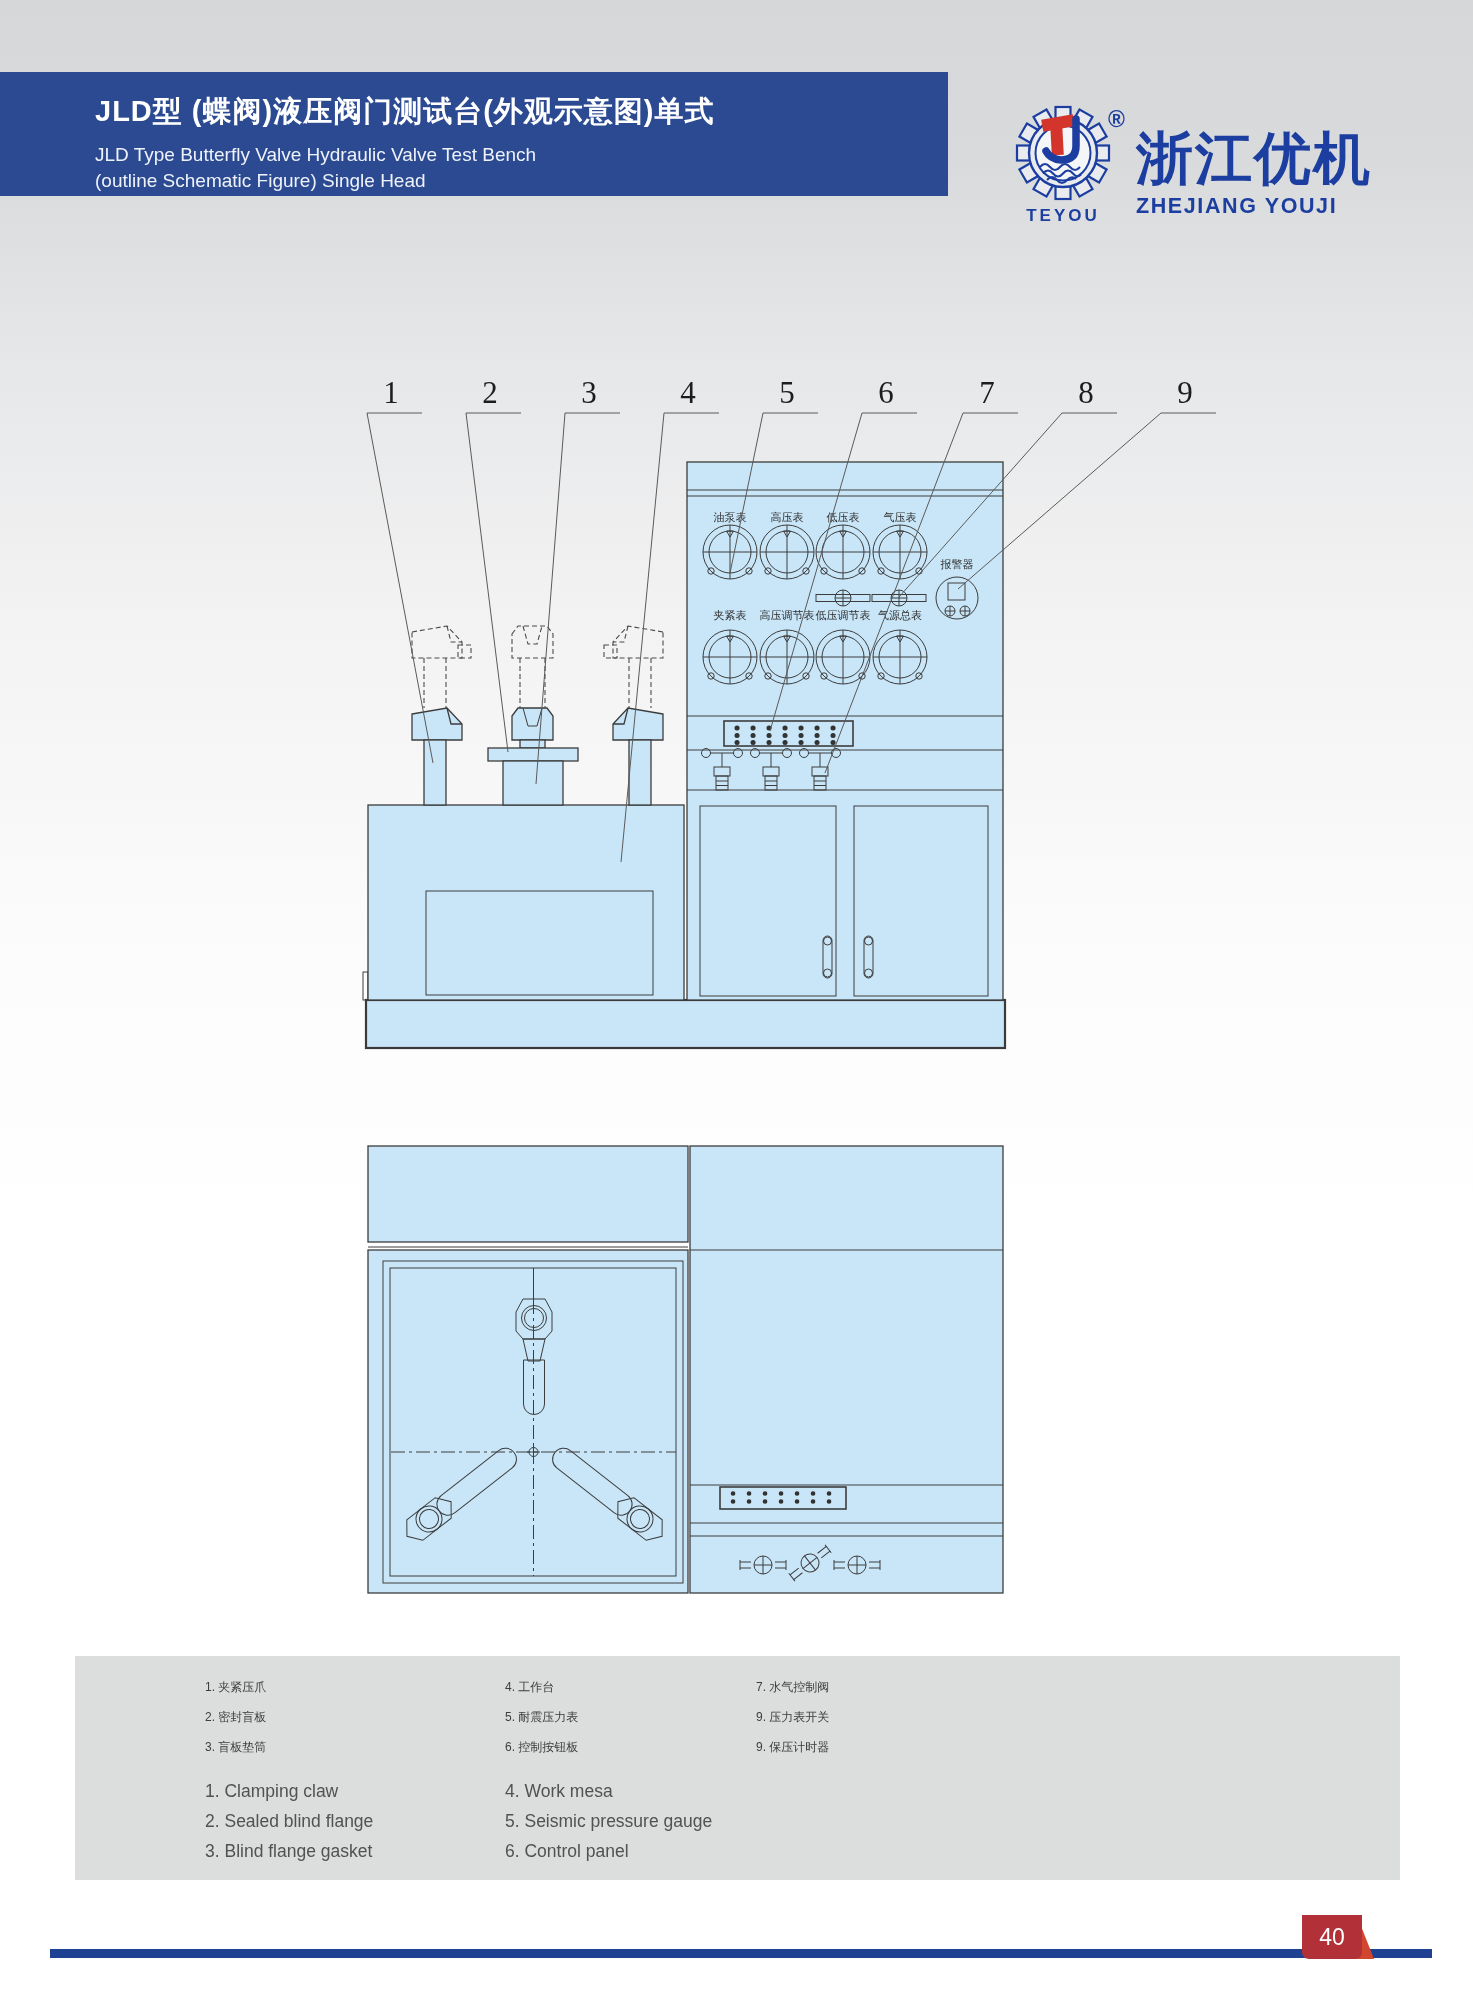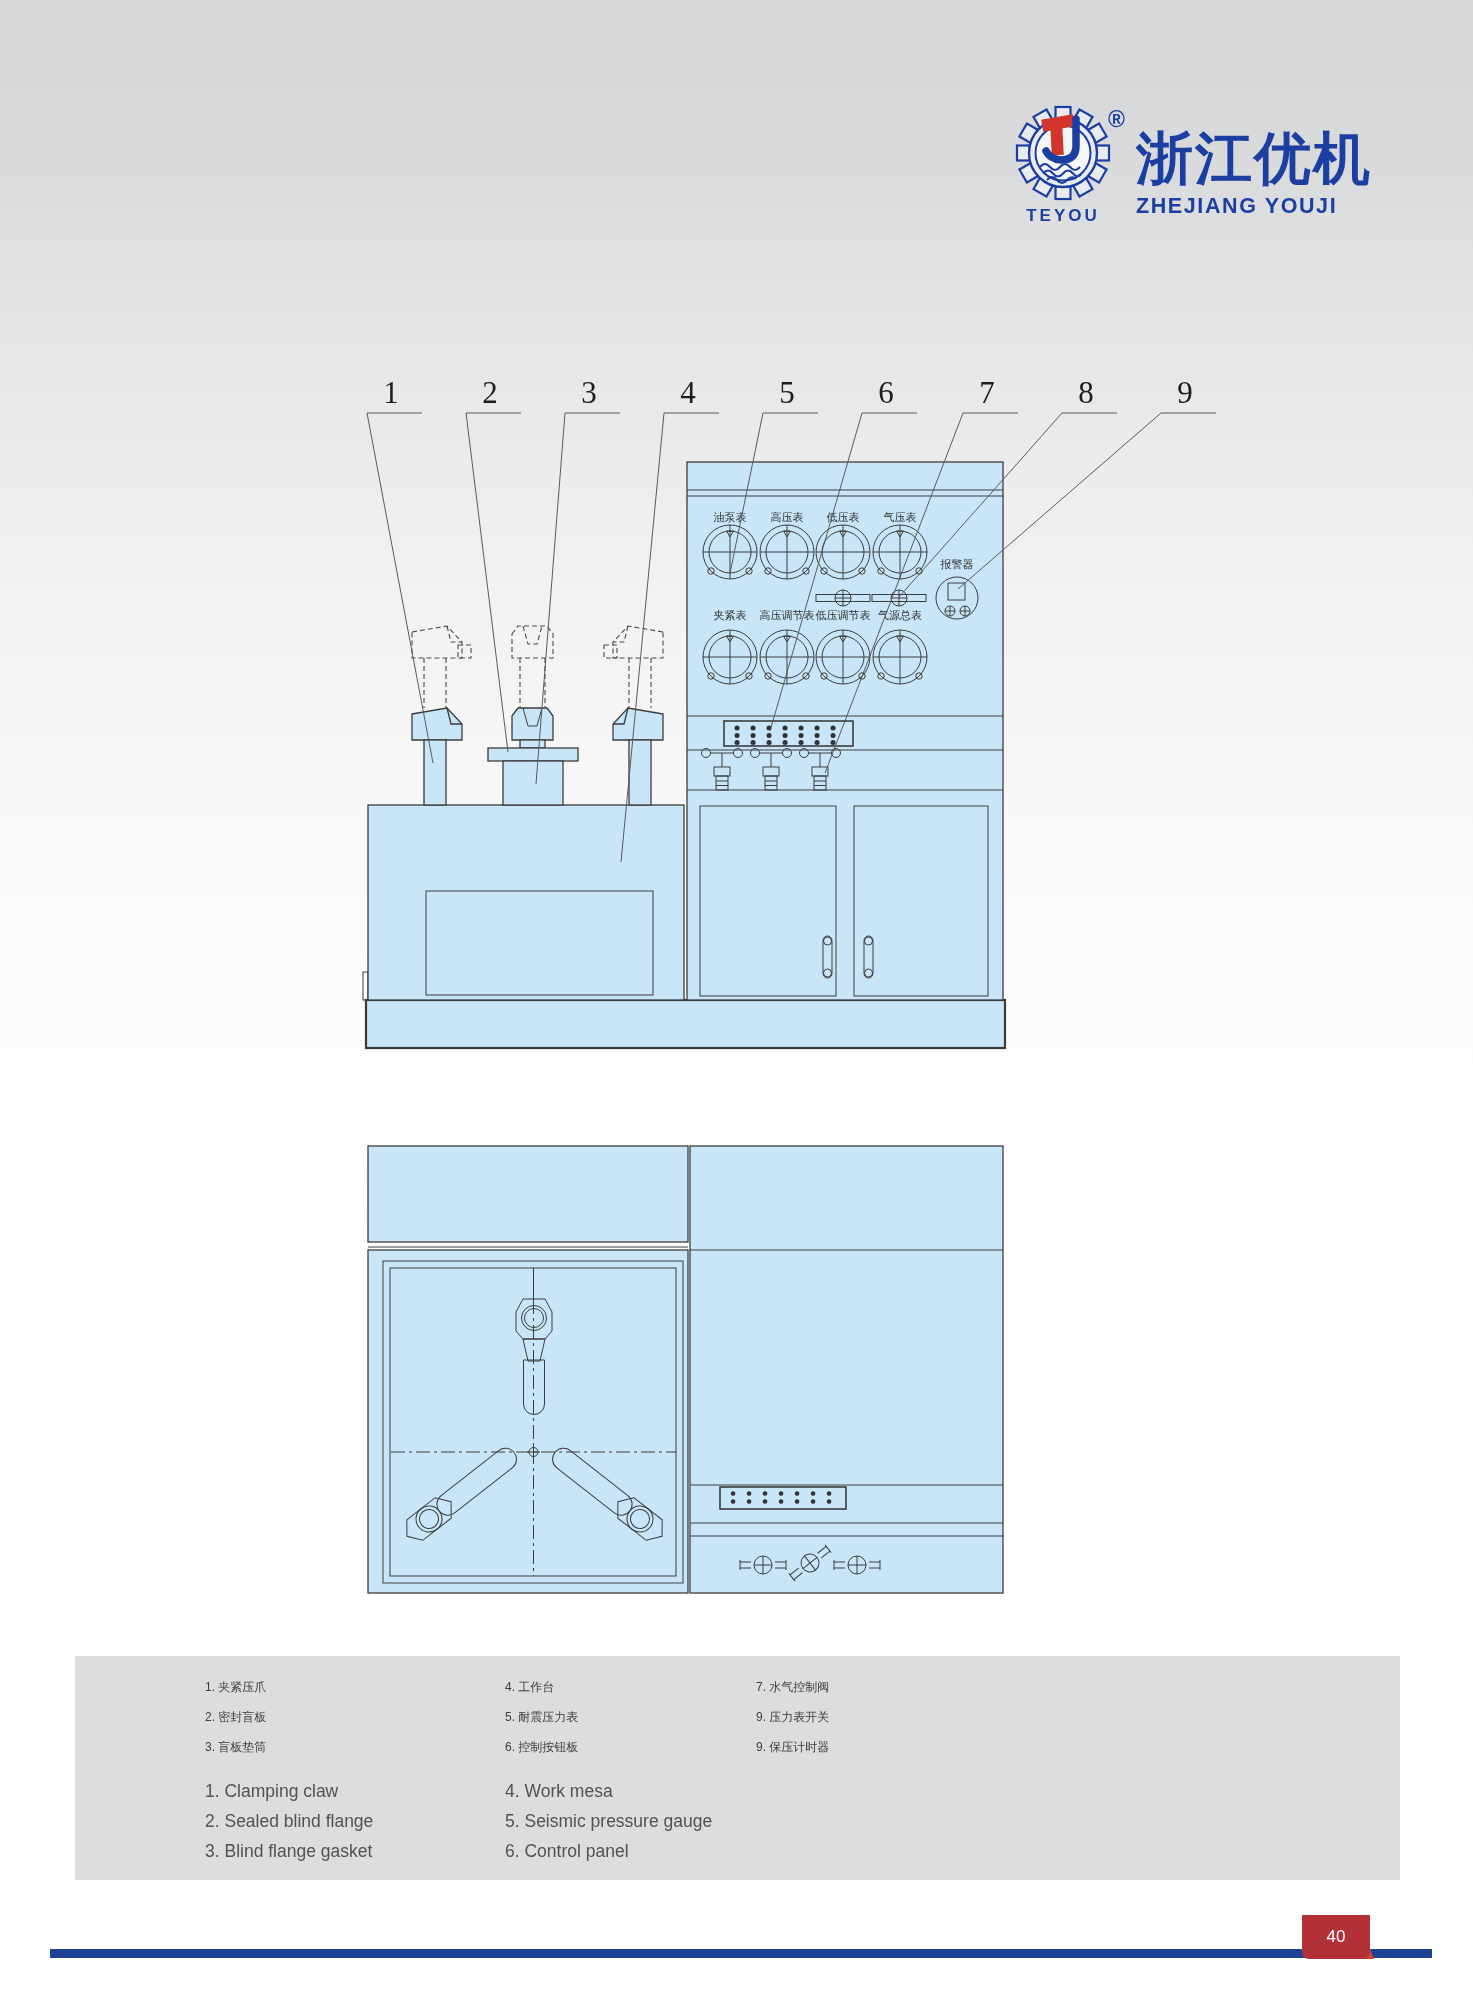--- a/index.html
+++ b/index.html
@@ -23,32 +23,37 @@
   .dots{stroke:#333;stroke-width:5;stroke-linecap:round;stroke-dasharray:0.1 15.9;fill:none}
   .dots2{stroke:#333;stroke-width:4.6;stroke-linecap:round;stroke-dasharray:0.1 15.9;fill:none}
   .cl{stroke:#3c3c3c;stroke-width:1;fill:none;stroke-dasharray:14 4 3 4}
   .blue{fill:#1c3ea0}
   .legend{position:absolute;left:75px;top:1656px;width:1325px;height:224px;background:#dcdddd}
   .lcol{position:absolute;font-size:12px;color:#3d3d3d;line-height:30px;white-space:nowrap}
   .lcol.en{font-size:17.5px;color:#525252}
   .footer-bar{position:absolute;left:50px;top:1949px;width:1382px;height:9px;background:#1e4191}
   .tab-fold{position:absolute;left:1346px;top:1915px;width:28px;height:44px;background:#d2462f;
     clip-path:polygon(0 0,38% 0,100% 100%,0 100%)}
-  .tab-main{position:absolute;left:1302px;top:1915px;width:68px;height:44px;background:#b23138;
-    border-radius:0 0 7px 7px;color:#fff;font-size:17px;display:flex;align-items:center;justify-content:center}
+  .tab-main{position:absolute;left:1302px;top:1915px;width:60px;height:44px;background:#b23138;
+    border-radius:0 0 7px 7px;color:#fff;font-size:23px;display:flex;align-items:center;justify-content:center}
   .logo-teyou{font-size:17px;font-weight:bold;letter-spacing:3px;text-anchor:middle}
   .brand-zh{font-size:57px;font-weight:bold;letter-spacing:2px}
   .brand-en{font-size:21.5px;font-weight:bold;letter-spacing:1.6px}
   .reg{font-size:23px;font-weight:bold}
 </style>
 </head>
 <body>
 
 <div class="page">
 
+  <div class="banner">
+    <div class="zh">JLD型 (蝶阀)液压阀门测试台(外观示意图)单式</div>
+    <div class="en en1">JLD Type Butterfly Valve Hydraulic Valve Test Bench</div>
+    <div class="en en2">(outline Schematic Figure) Single Head</div>
+  </div>
 
   <svg class="abs" style="left:985px;top:85px" width="405" height="142" viewBox="985 85 405 142">
     <g>
       <g fill="#e9ebee" stroke="#1c3ea0" stroke-width="2.2">
         <rect x="1055.5" y="107" width="15" height="13" transform="rotate(0 1063 153)"></rect>
         <rect x="1055.5" y="107" width="15" height="13" transform="rotate(30 1063 153)"></rect>
         <rect x="1055.5" y="107" width="15" height="13" transform="rotate(60 1063 153)"></rect>
         <rect x="1055.5" y="107" width="15" height="13" transform="rotate(90 1063 153)"></rect>
         <rect x="1055.5" y="107" width="15" height="13" transform="rotate(120 1063 153)"></rect>
         <rect x="1055.5" y="107" width="15" height="13" transform="rotate(150 1063 153)"></rect>

